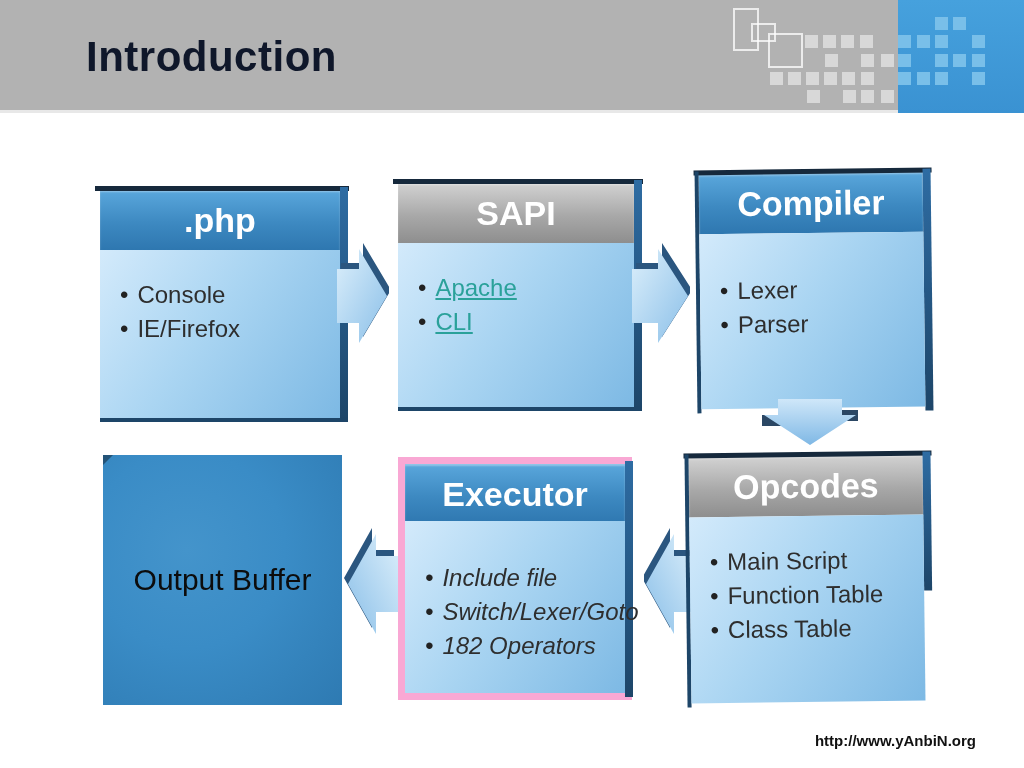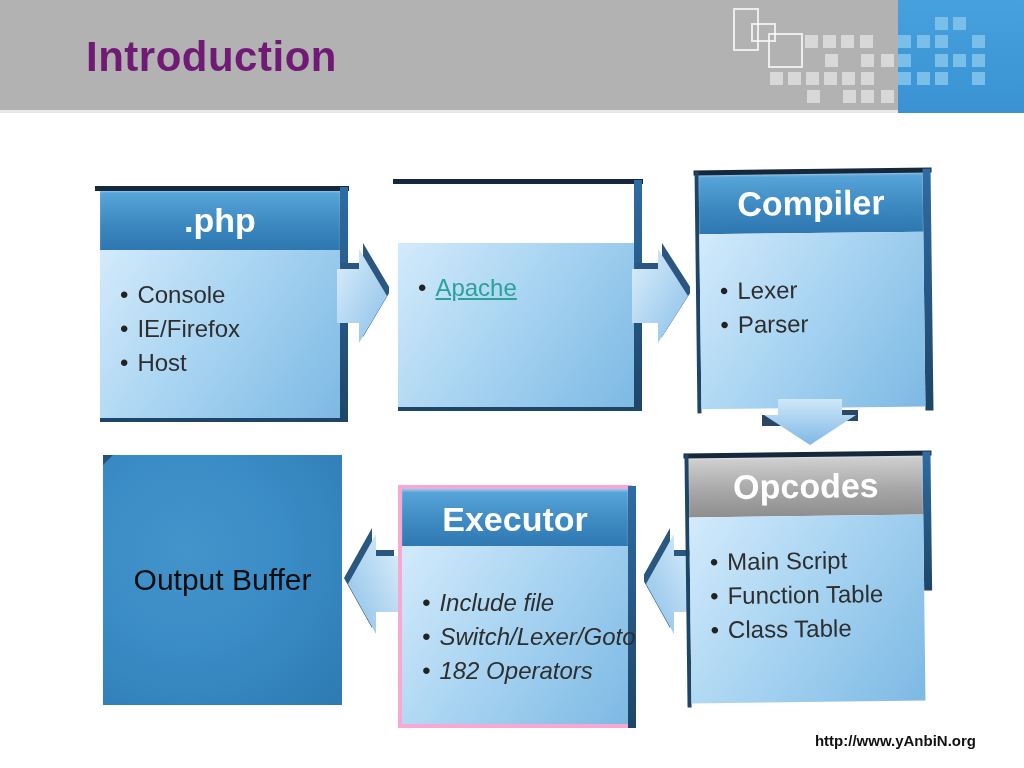--- a/index.html
+++ b/index.html
@@ -7,21 +7,21 @@
   body { font-family:"Liberation Sans", sans-serif; background:#ffffff; position:relative; overflow:hidden; }
 
   .slide { position:absolute; inset:0; width:1024px; height:768px; background:#fff; }
 
   
   .header-band { position:absolute; left:0; top:0; width:1024px; height:113px;
                  background:#b2b2b2; border-bottom:3px solid #e8e8e8; }
   .corner-block { position:absolute; right:0; top:0; width:126px; height:113px;
                   background:linear-gradient(180deg,#46a1dd,#3a92d2); }
   .slide-title { position:absolute; left:86px; top:0; height:113px; display:flex; align-items:center;
-                 color:#701a75; font-size:42px; font-weight:700; letter-spacing:.5px; }
+                 color:#0f172a; font-size:42px; font-weight:700; letter-spacing:.5px; }
   .decor-sq { position:absolute; }
   .decor-outline { position:absolute; border:2px solid rgba(255,255,255,.75); background:transparent; }
 
   
   .box3d { position:absolute; }
   .box3d .top-edge { position:absolute; left:-5px; right:-9px; top:-4px; height:5px; background:#16293c; }
   .box3d .right-strip { position:absolute; right:-8px; top:-3px; bottom:-4px; width:8px;
                         background:linear-gradient(180deg,#2e6ca3,#1d4568); }
   .box3d .bottom-strip { position:absolute; left:0; right:-8px; bottom:-4px; height:5px; background:#1d4568; }
   .box3d .left-strip { position:absolute; left:-4px; top:-3px; bottom:-4px; width:4px; background:#1d4568; }
@@ -33,21 +33,21 @@
   .hdr-gray { background:linear-gradient(180deg,#d2d2d2 0%,#a8a8a8 55%,#8e8e8e 100%); }
 
   .box-body { position:absolute; left:0; right:0; top:60px; bottom:0;
               background:linear-gradient(125deg,#d3eafb 0%,#aad5f2 45%,#7db9e4 100%); }
   .box-body ul { list-style:none; padding:28px 10px 0 20px; }
   .box-body li { font-size:24px; line-height:34px; color:#2e2e2e; white-space:nowrap; }
   .box-body li::before { content:"•"; margin-right:9px; color:#222; }
   .box-body.pad-lg ul { padding-top:40px; }
   .teal-link { color:#2aa19a; text-decoration:underline; cursor:pointer; }
 
-  .executor-border { border:4px solid #f9a8d4;margin-top:28px; }
+  .executor-border { border:7px solid #f9a8d4; }
 
   
   .output-buffer { position:absolute; display:flex; align-items:center; justify-content:center;
                    background:radial-gradient(circle at 35% 38%, #4494cb 0%, #3a8cc6 45%, #2e7ab2 100%);
                    color:#0c0c0c; font-size:30px; }
   .ob-corner { position:absolute; left:0; top:0; width:0; height:0;
                border-top:10px solid rgba(20,40,60,.55); border-right:10px solid transparent; }
 
   
   .arrow { position:absolute; }
@@ -103,43 +103,44 @@
 
   <div class="box3d" style="left:100px; top:190px; width:240px; height:228px;">
     <div class="top-edge"></div>
     <div class="right-strip"></div>
     <div class="bottom-strip"></div>
     <div class="box-header hdr-blue">.php</div>
     <div class="box-body">
       <ul>
         <li>Console</li>
         <li>IE/Firefox</li>
-        <li>Host</li>
       </ul>
     </div>
   </div>
 
   <svg class="arrow" style="left:337px; top:243px;" width="52" height="106" viewBox="0 0 52 106">
     <defs>
       <linearGradient id="ag1" x1="0" y1="0" x2="1" y2="1">
         <stop offset="0" stop-color="#dceffb"></stop>
           <stop offset="1" stop-color="#8abfe8"></stop>
       </linearGradient>
     </defs>
     <polygon points="0,26 22,26 22,6 50,53 22,100 22,80 0,80" fill="#2b567f" transform="translate(4,-6)"></polygon>
     <polygon points="0,26 22,26 22,6 50,53 22,100 22,80 0,80" fill="url(#ag1)"></polygon>
   </svg>
 
   <div class="box3d" style="left:398px; top:183px; width:236px; height:224px;">
     <div class="top-edge"></div>
     <div class="right-strip"></div>
     <div class="bottom-strip"></div>
+    <div class="box-header hdr-gray">SAPI</div>
     <div class="box-body">
       <ul>
         <li><span class="teal-link">Apache</span></li>
+        <li><span class="teal-link">CLI</span></li>
       </ul>
     </div>
   </div>
 
   <svg class="arrow" style="left:632px; top:243px;" width="58" height="106" viewBox="0 0 58 106">
     <polygon points="0,26 26,26 26,6 56,53 26,100 26,80 0,80" fill="#2b567f" transform="translate(4,-6)"></polygon>
     <polygon points="0,26 26,26 26,6 56,53 26,100 26,80 0,80" fill="url(#ag1)"></polygon>
   </svg>
 
   <div class="box3d" style="left:700px; top:173px; width:224px; height:235px; transform:rotate(-0.7deg);">

